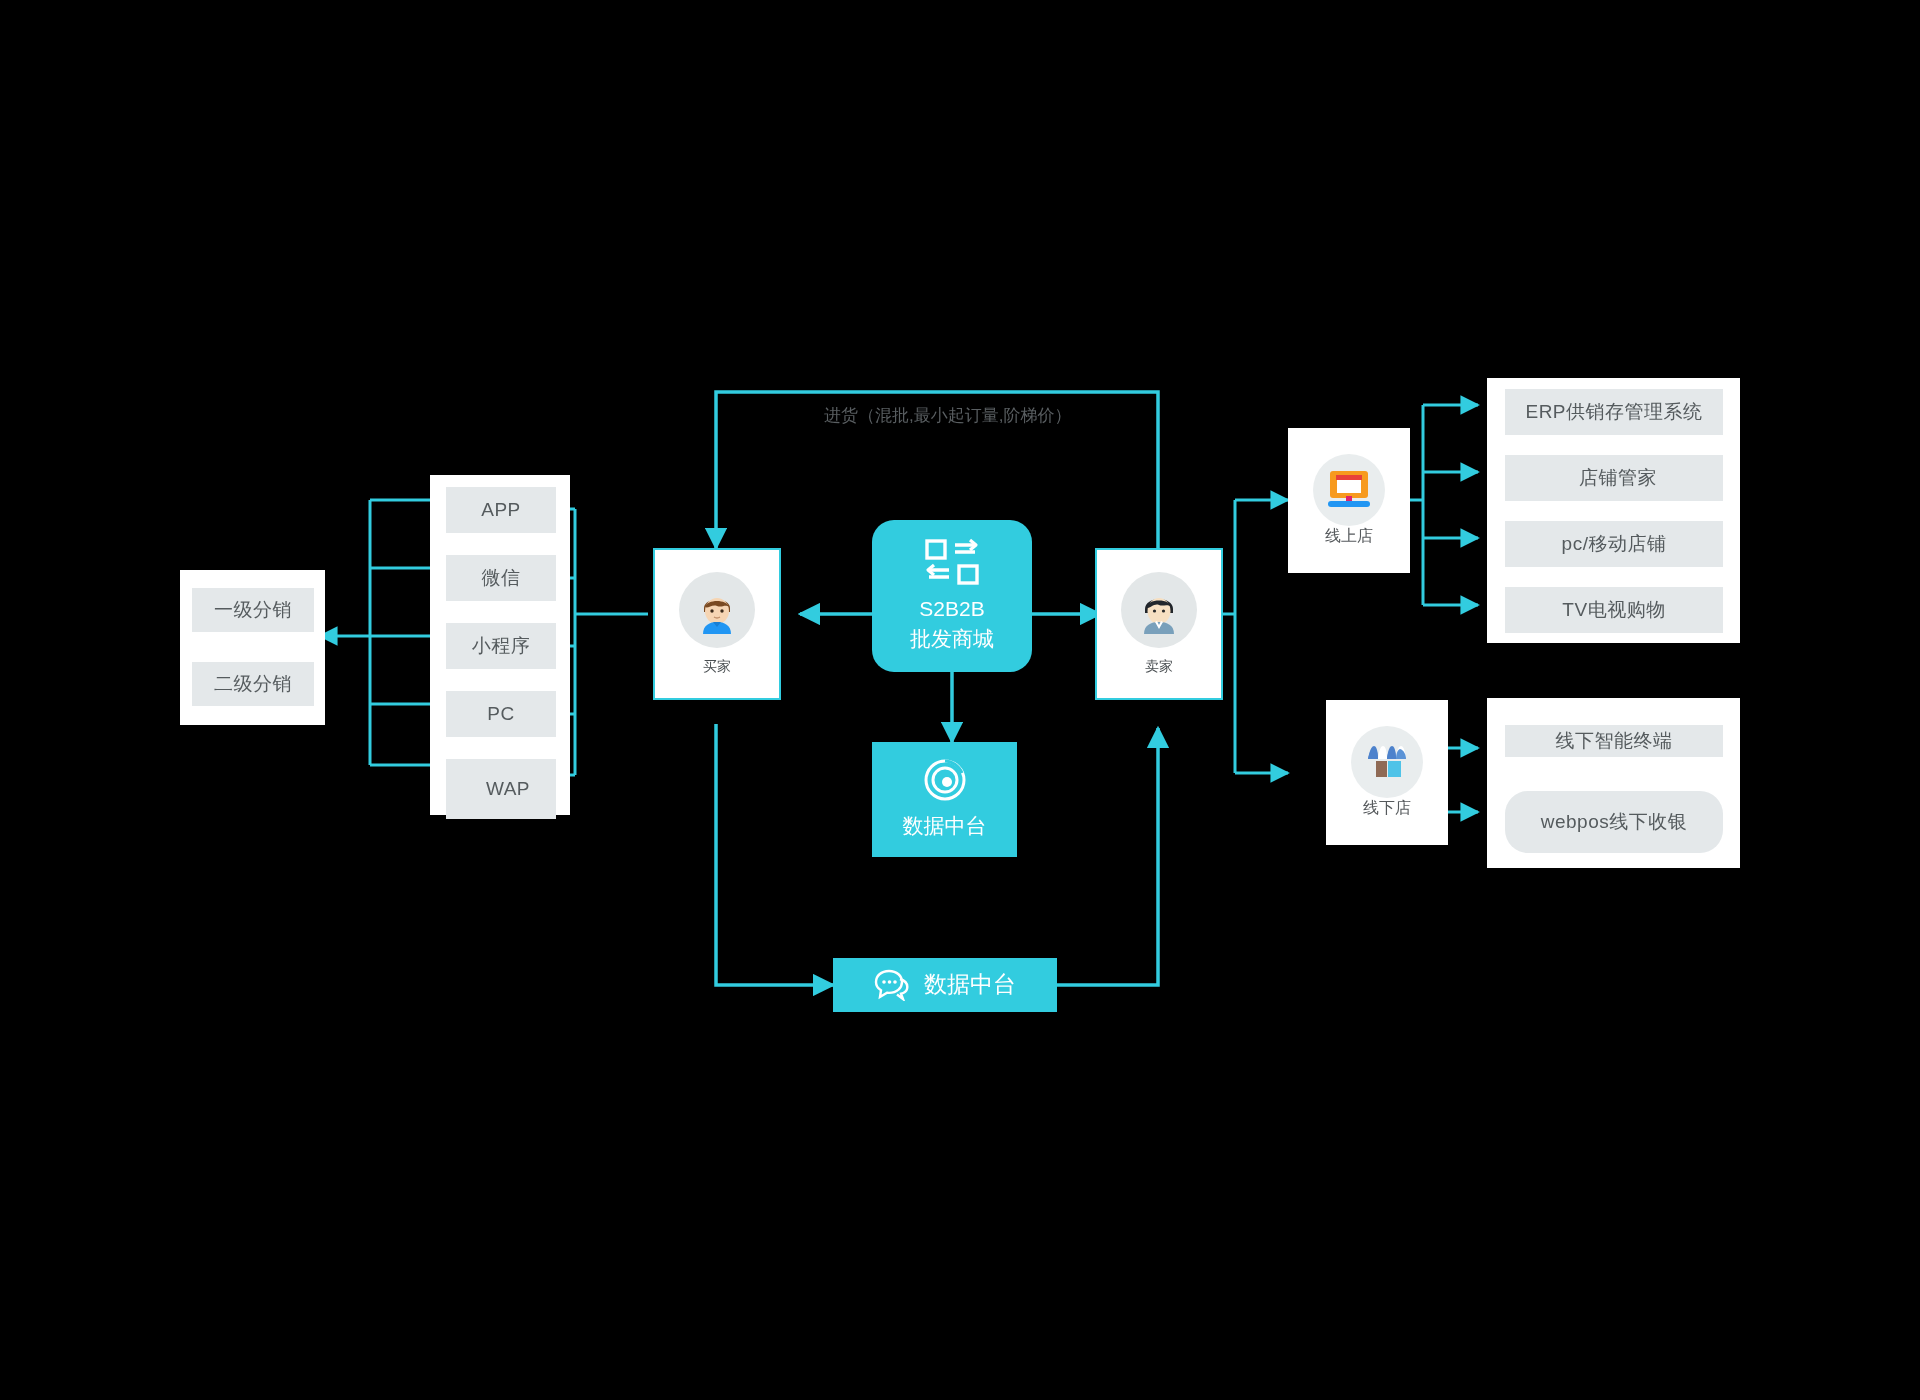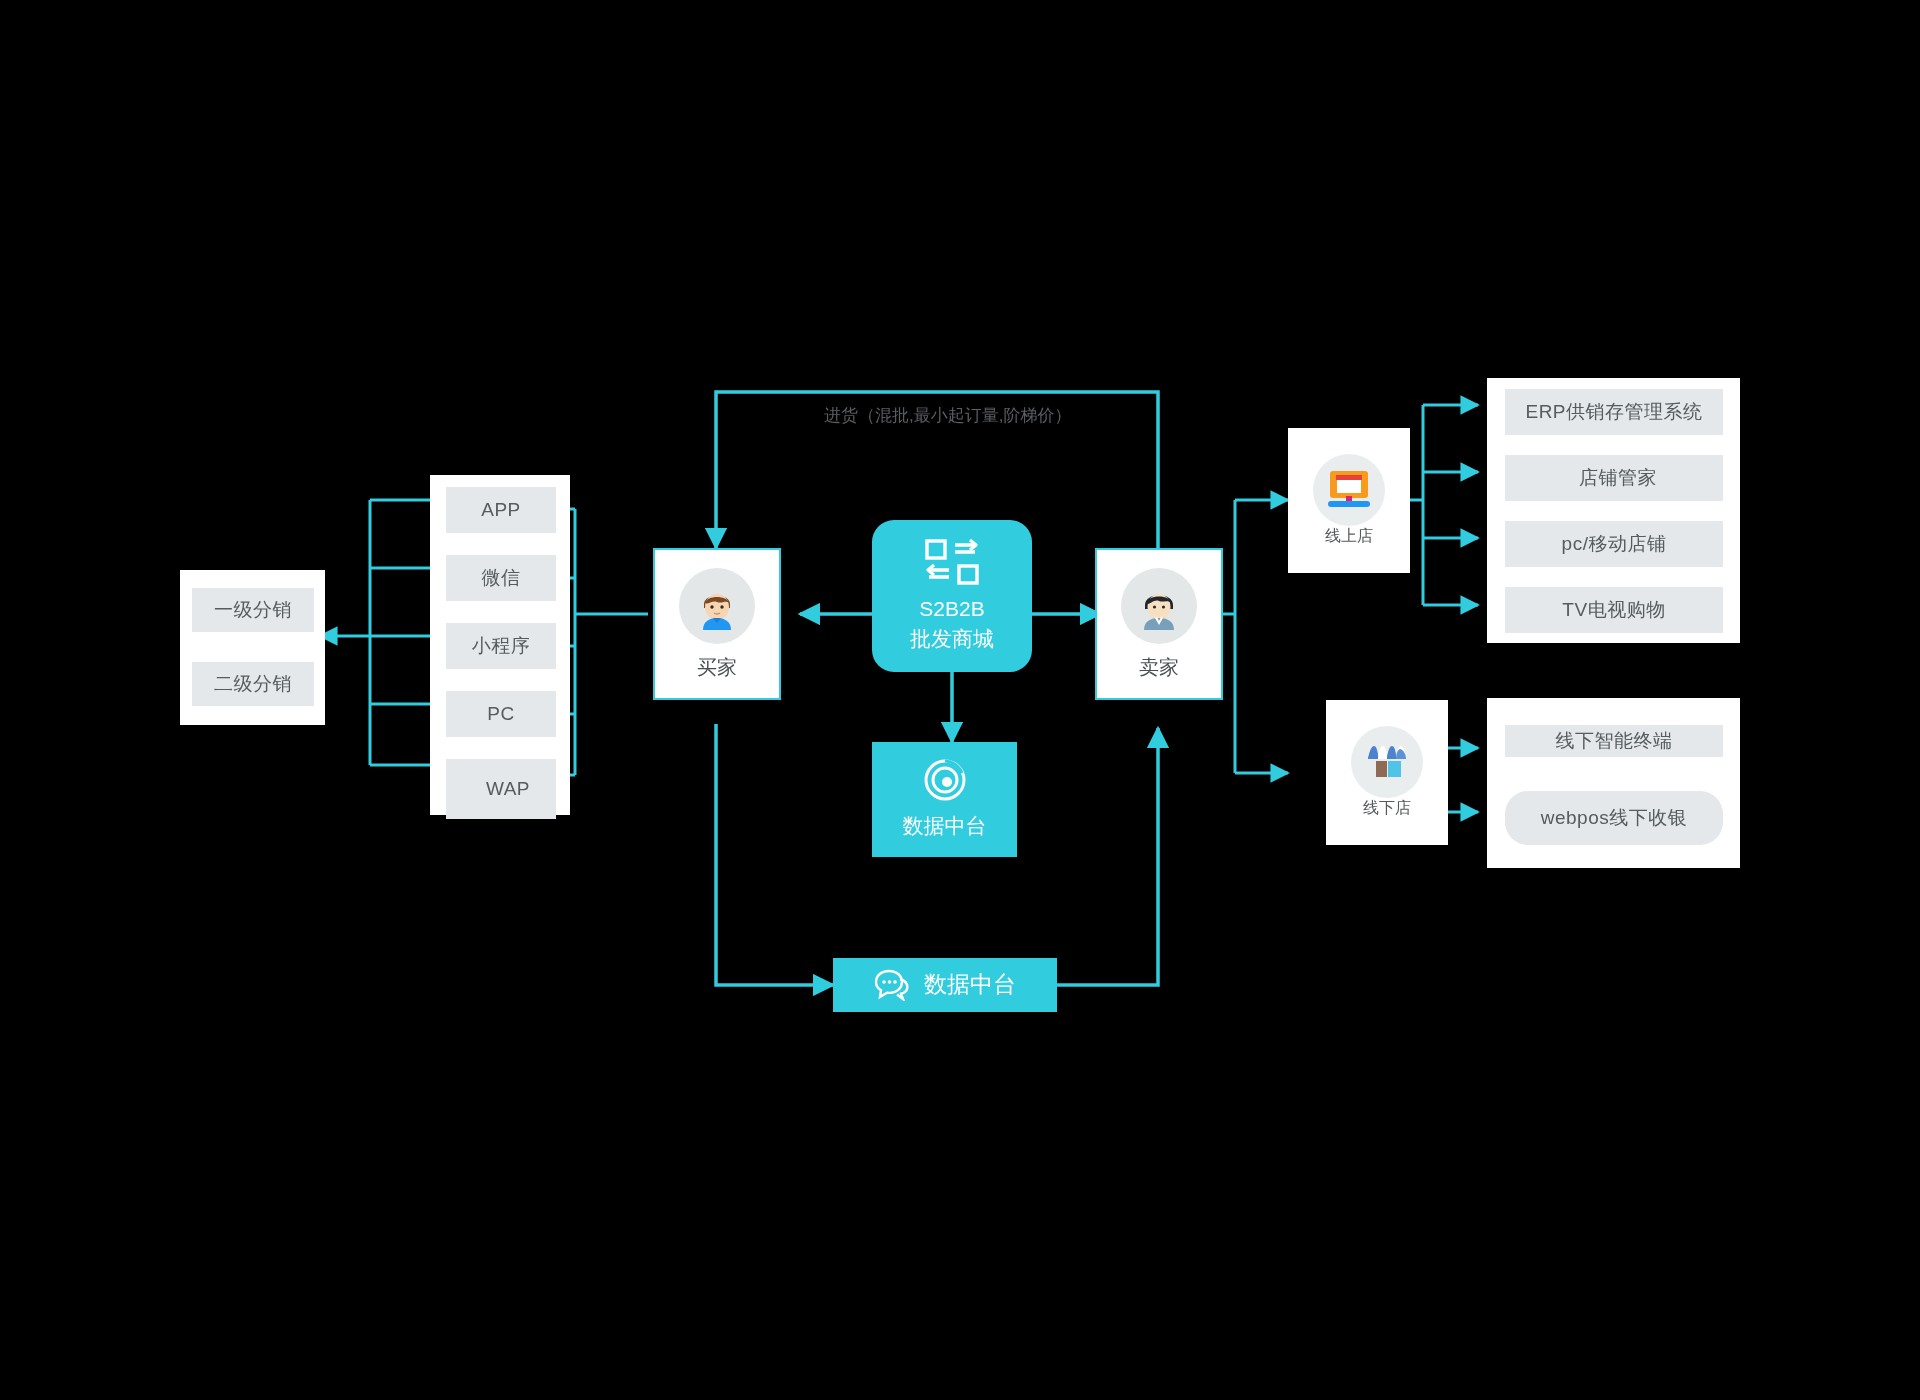--- a/index.html
+++ b/index.html
@@ -12,21 +12,21 @@
         display:flex;align-items:center;justify-content:center;
         font-size:19px;box-sizing:border-box;letter-spacing:.5px;}
 
   .cyanbox{position:absolute;background:#32ccdf;color:#fff;
            display:flex;flex-direction:column;align-items:center;justify-content:center;
            box-sizing:border-box;}
   .cyanbox .ct{font-size:21px;line-height:1.45;text-align:center;}
 
   .actor{position:absolute;background:#fff;border:2px solid #32ccdf;box-sizing:border-box;
          display:flex;flex-direction:column;align-items:center;justify-content:center;}
-  .actor .nm{font-size:20px;color:#4a4f52;margin-top:10px;}
+  .actor .nm{font-size:14px;color:#4a4f52;margin-top:10px;}
   .avat{width:76px;height:76px;border-radius:50%;background:#e3e7e8;
         display:flex;align-items:center;justify-content:center;}
 
   .storecard{position:absolute;background:#fff;box-sizing:border-box;
              display:flex;flex-direction:column;align-items:center;justify-content:center;}
   .storecard .nm{font-size:16px;color:#55595c;}
   .ic-circle{width:72px;height:72px;border-radius:50%;background:#e9edee;
              display:flex;align-items:center;justify-content:center;}
 
   .lbl{position:absolute;color:#5a5f62;font-size:17px;white-space:nowrap;}
@@ -210,16 +210,16 @@
 
   <div class="panel" style="left:1487px;top:378px;width:253px;height:265px;">
     <div class="chip" style="left:18px;top:11px;width:218px;height:46px;">ERP供销存管理系统</div>
     <div class="chip" style="left:18px;top:77px;width:218px;height:46px;padding-left:8px;">店铺管家</div>
     <div class="chip" style="left:18px;top:143px;width:218px;height:46px;">pc/移动店铺</div>
     <div class="chip" style="left:18px;top:209px;width:218px;height:46px;">TV电视购物</div>
   </div>
 
   <div class="panel" style="left:1487px;top:698px;width:253px;height:170px;">
     <div class="chip" style="left:18px;top:27px;width:218px;height:32px;">线下智能终端</div>
-    <div class="chip" style="left:18px;top:93px;width:218px;height:54px;border-radius:23px;">webpos线下收银</div>
+    <div class="chip" style="left:18px;top:93px;width:218px;height:62px;border-radius:23px;">webpos线下收银</div>
   </div>
 
 </div>
 
 </body></html>

